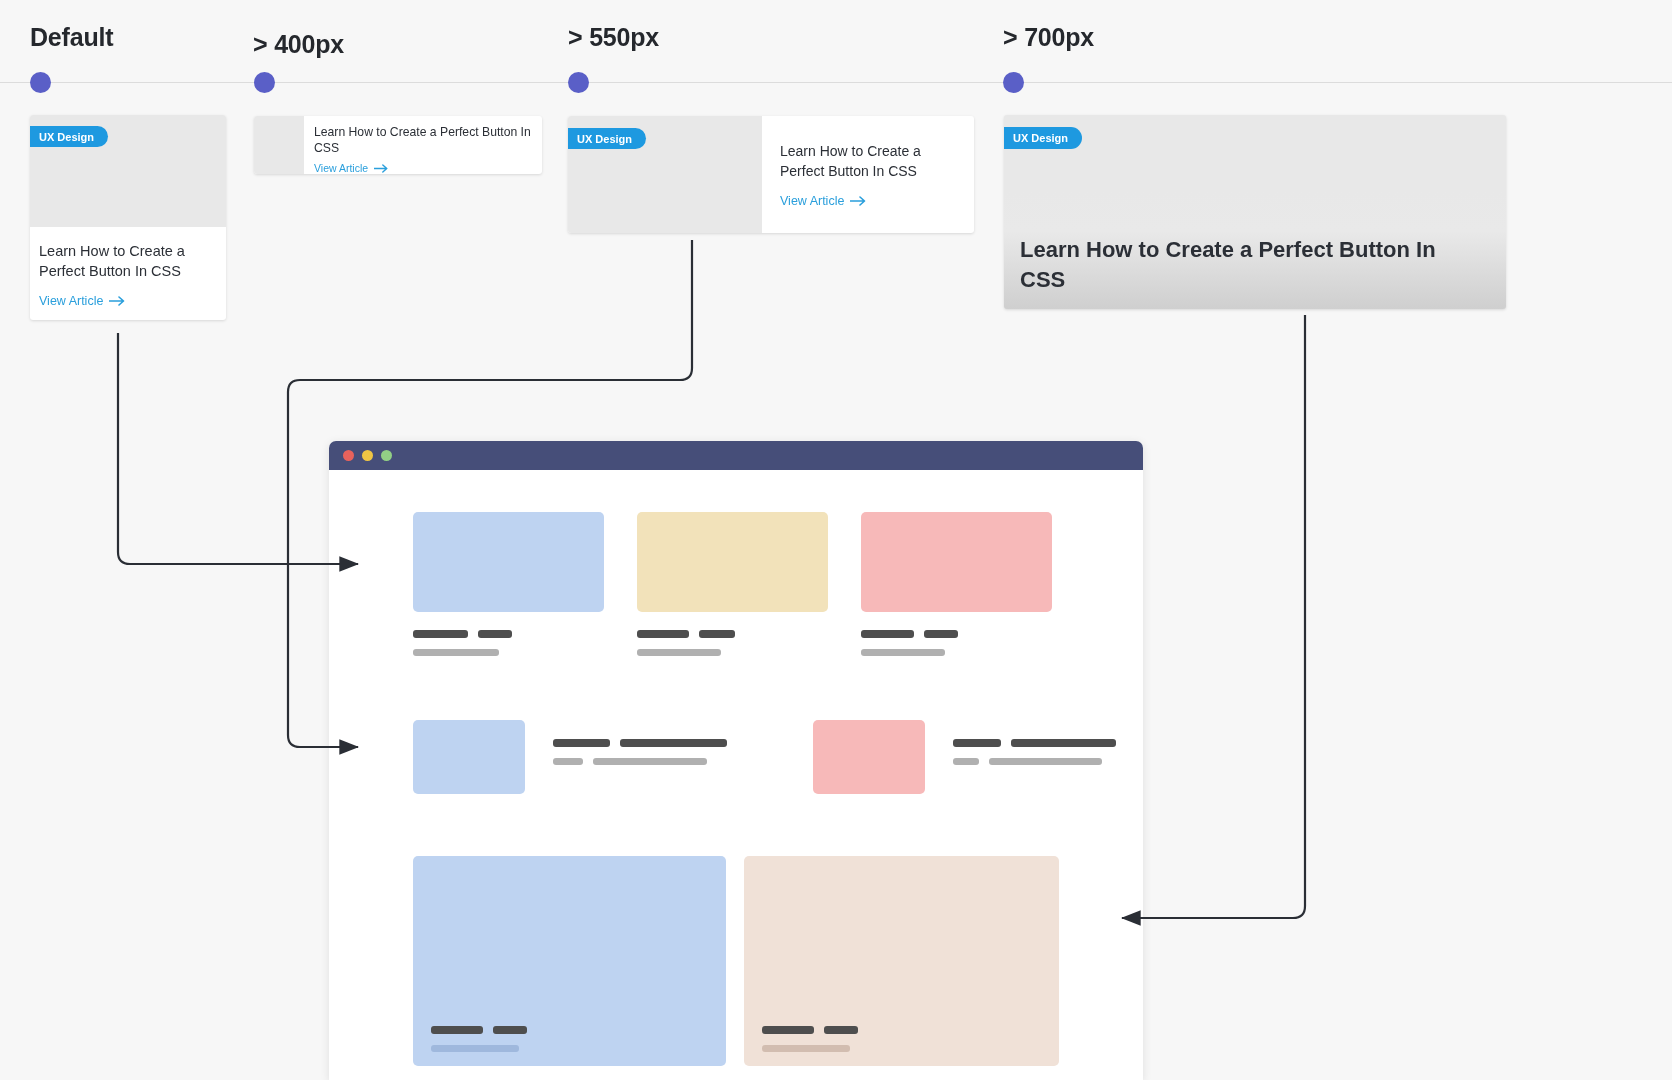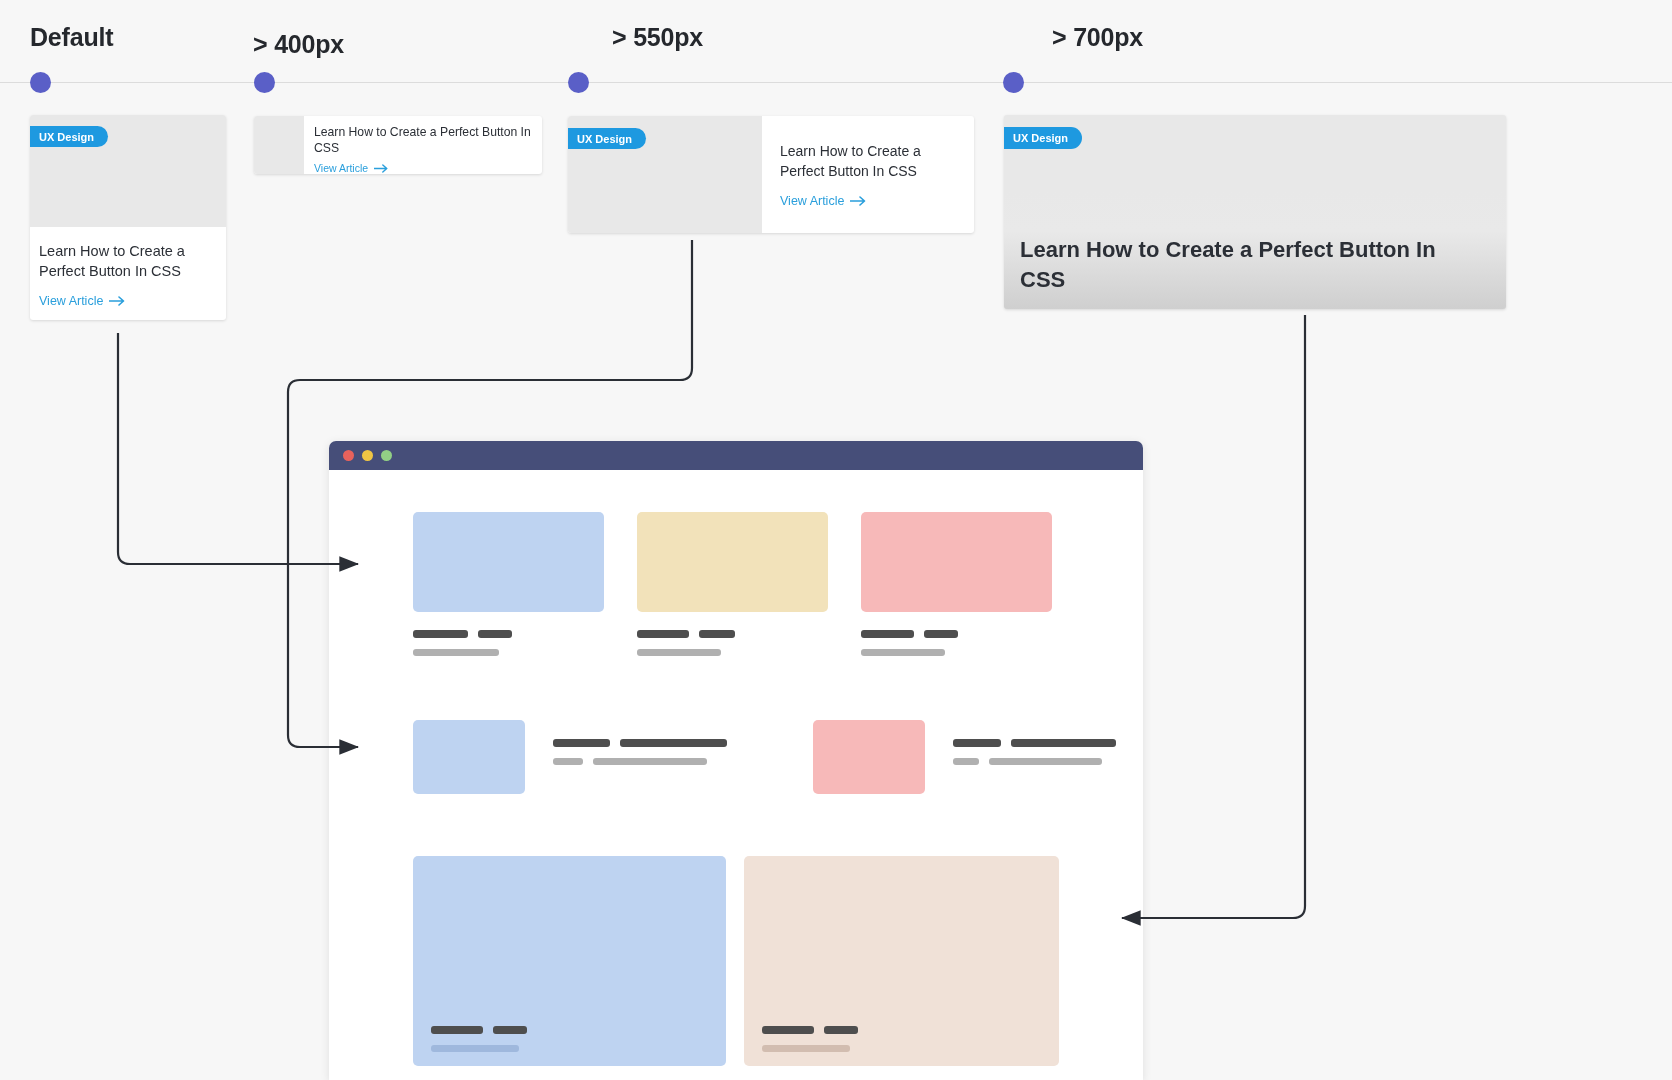--- a/index.html
+++ b/index.html
@@ -175,22 +175,22 @@
 </style>
 </head>
 <body>
 
 <div id="stage">
 
   <div class="bp-rule"></div>
 
   <div class="bp-label" style="left:30px;  top:23px;">Default</div>
   <div class="bp-label" style="left:253px; top:30px;">&gt; 400px</div>
-  <div class="bp-label" style="left:568px; top:23px;margin-left:44px;">&gt; 550px</div>
-  <div class="bp-label" style="left:1052px;top:23px;">&gt; 700px</div>
+  <div class="bp-label" style="left:568px; top:23px;">&gt; 550px</div>
+  <div class="bp-label" style="left:1003px;top:23px;">&gt; 700px</div>
 
   <div class="bp-dot" style="left:30px;"></div>
   <div class="bp-dot" style="left:254px;"></div>
   <div class="bp-dot" style="left:568px;"></div>
   <div class="bp-dot" style="left:1003px;"></div>
 
   <div id="card1">
     <div class="thumb">
       <div class="badge">UX Design</div>
     </div>

